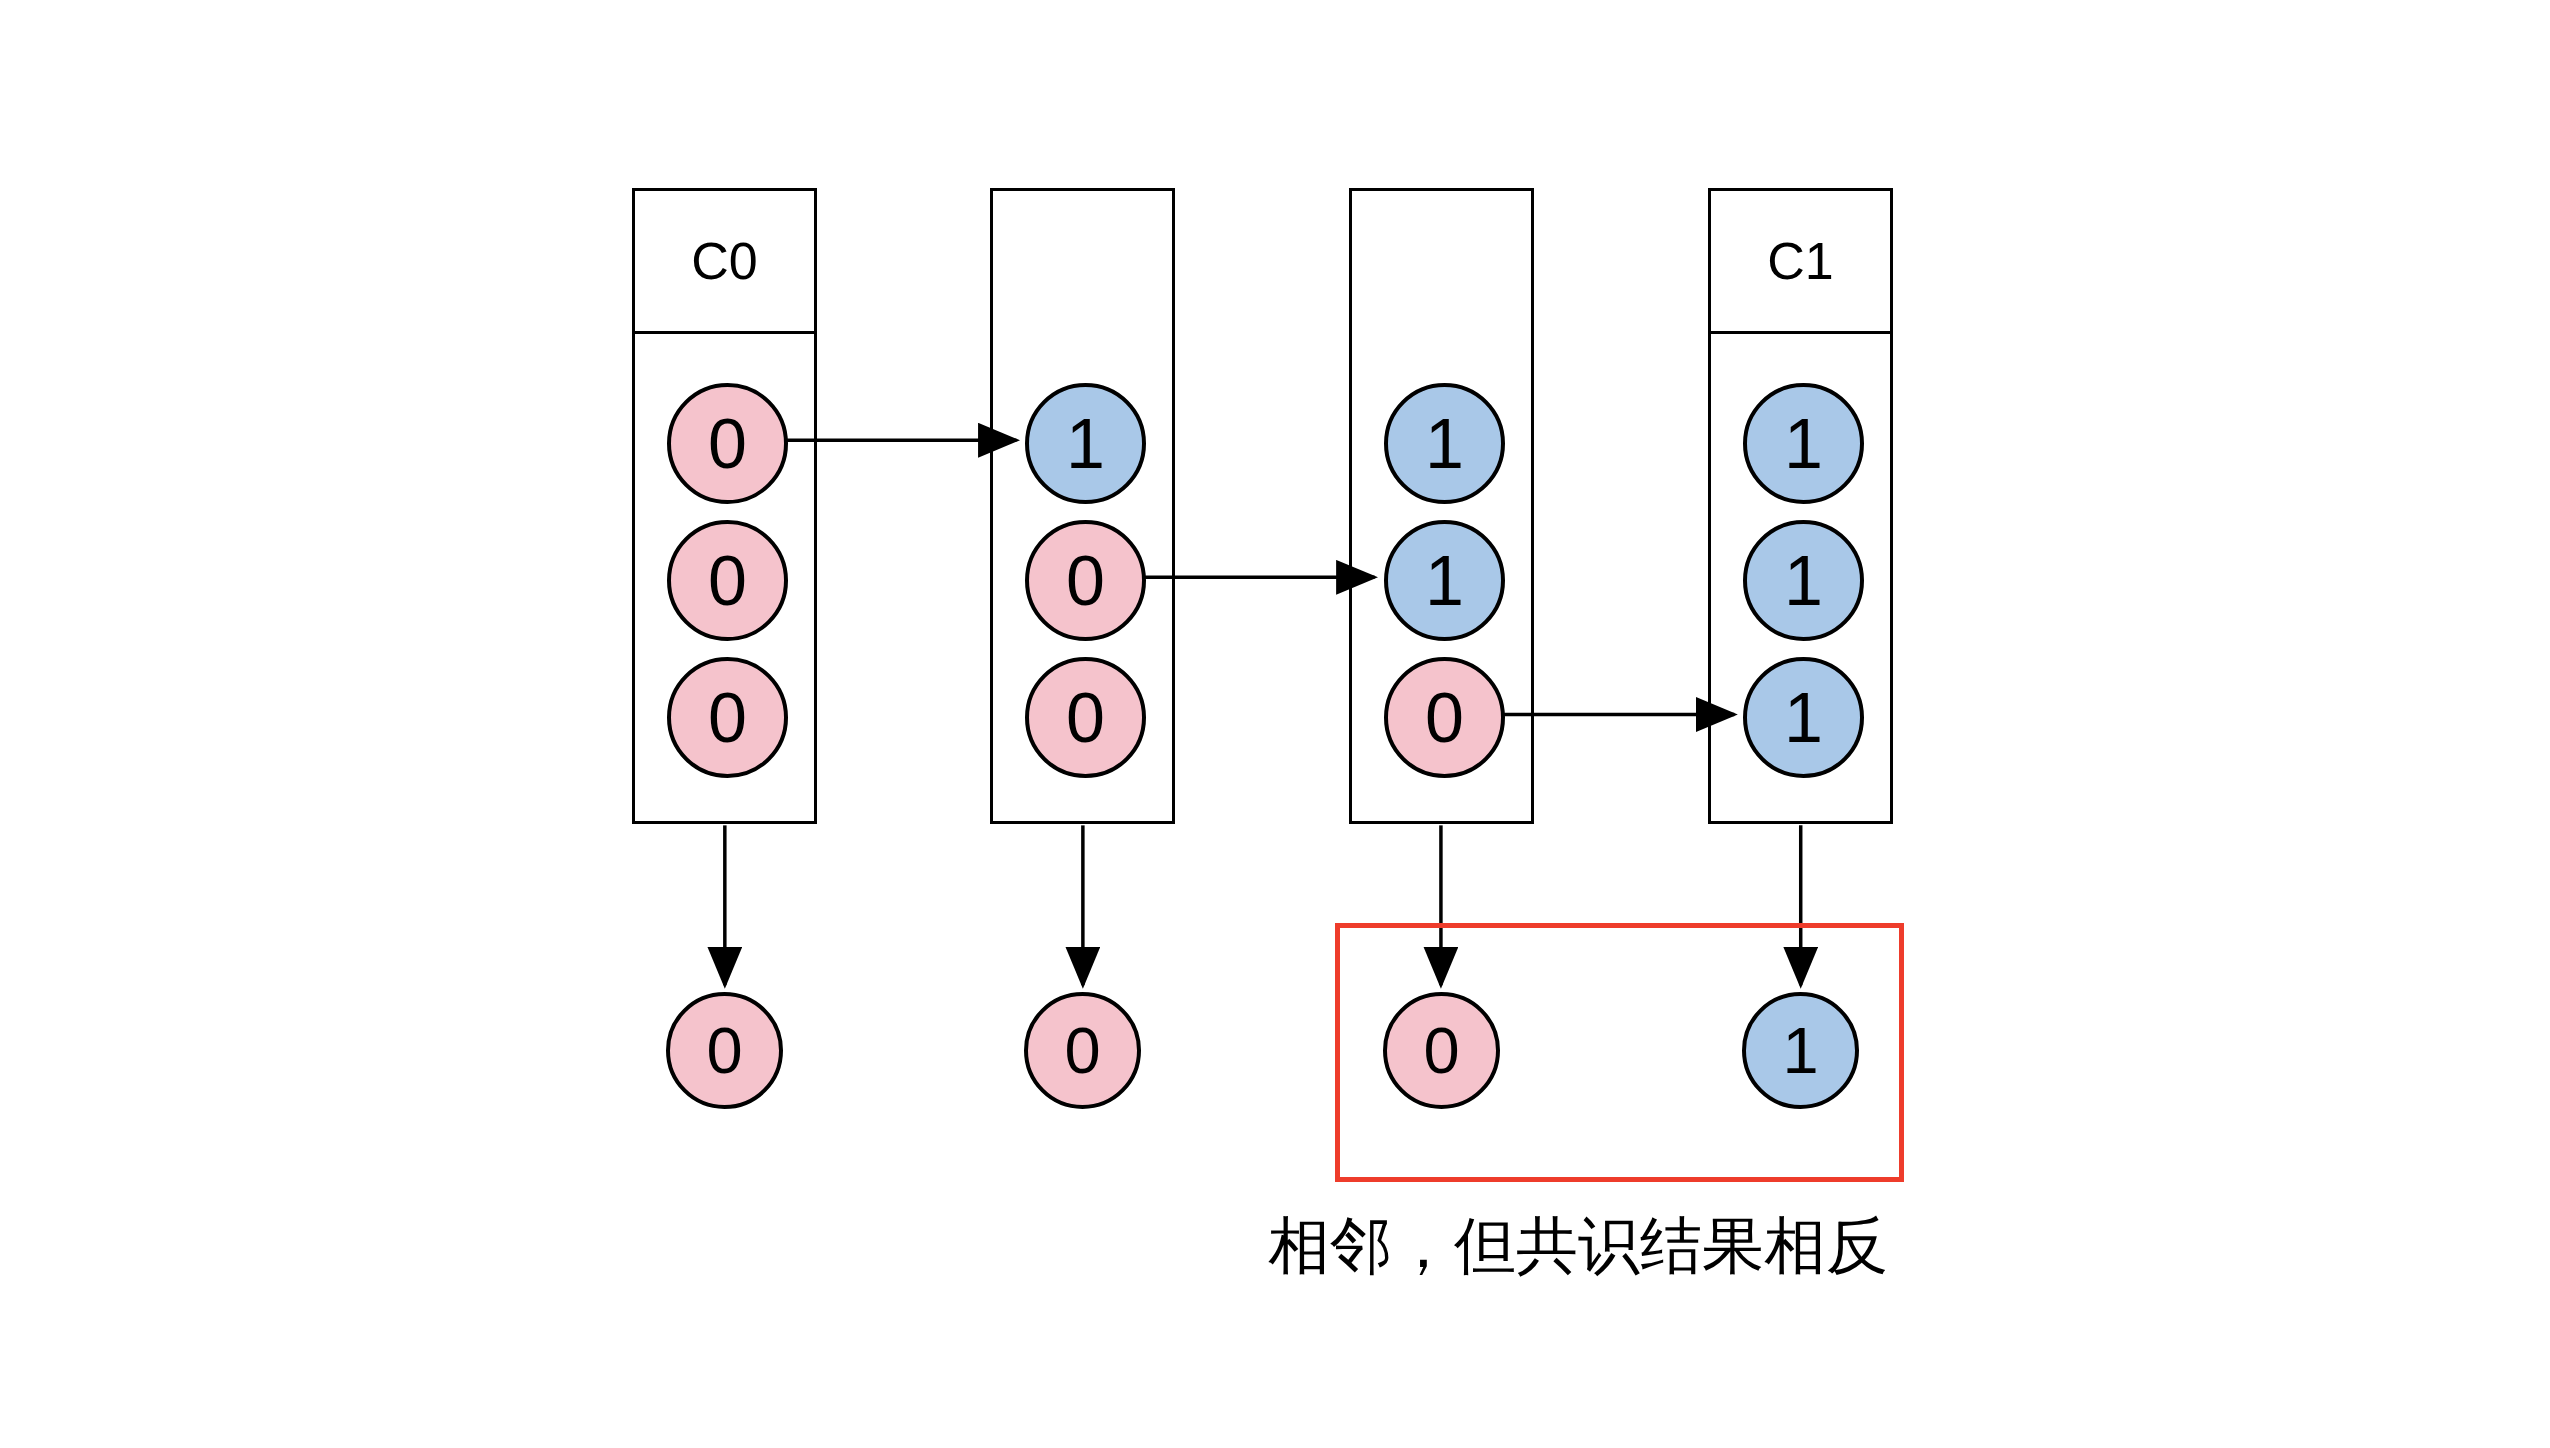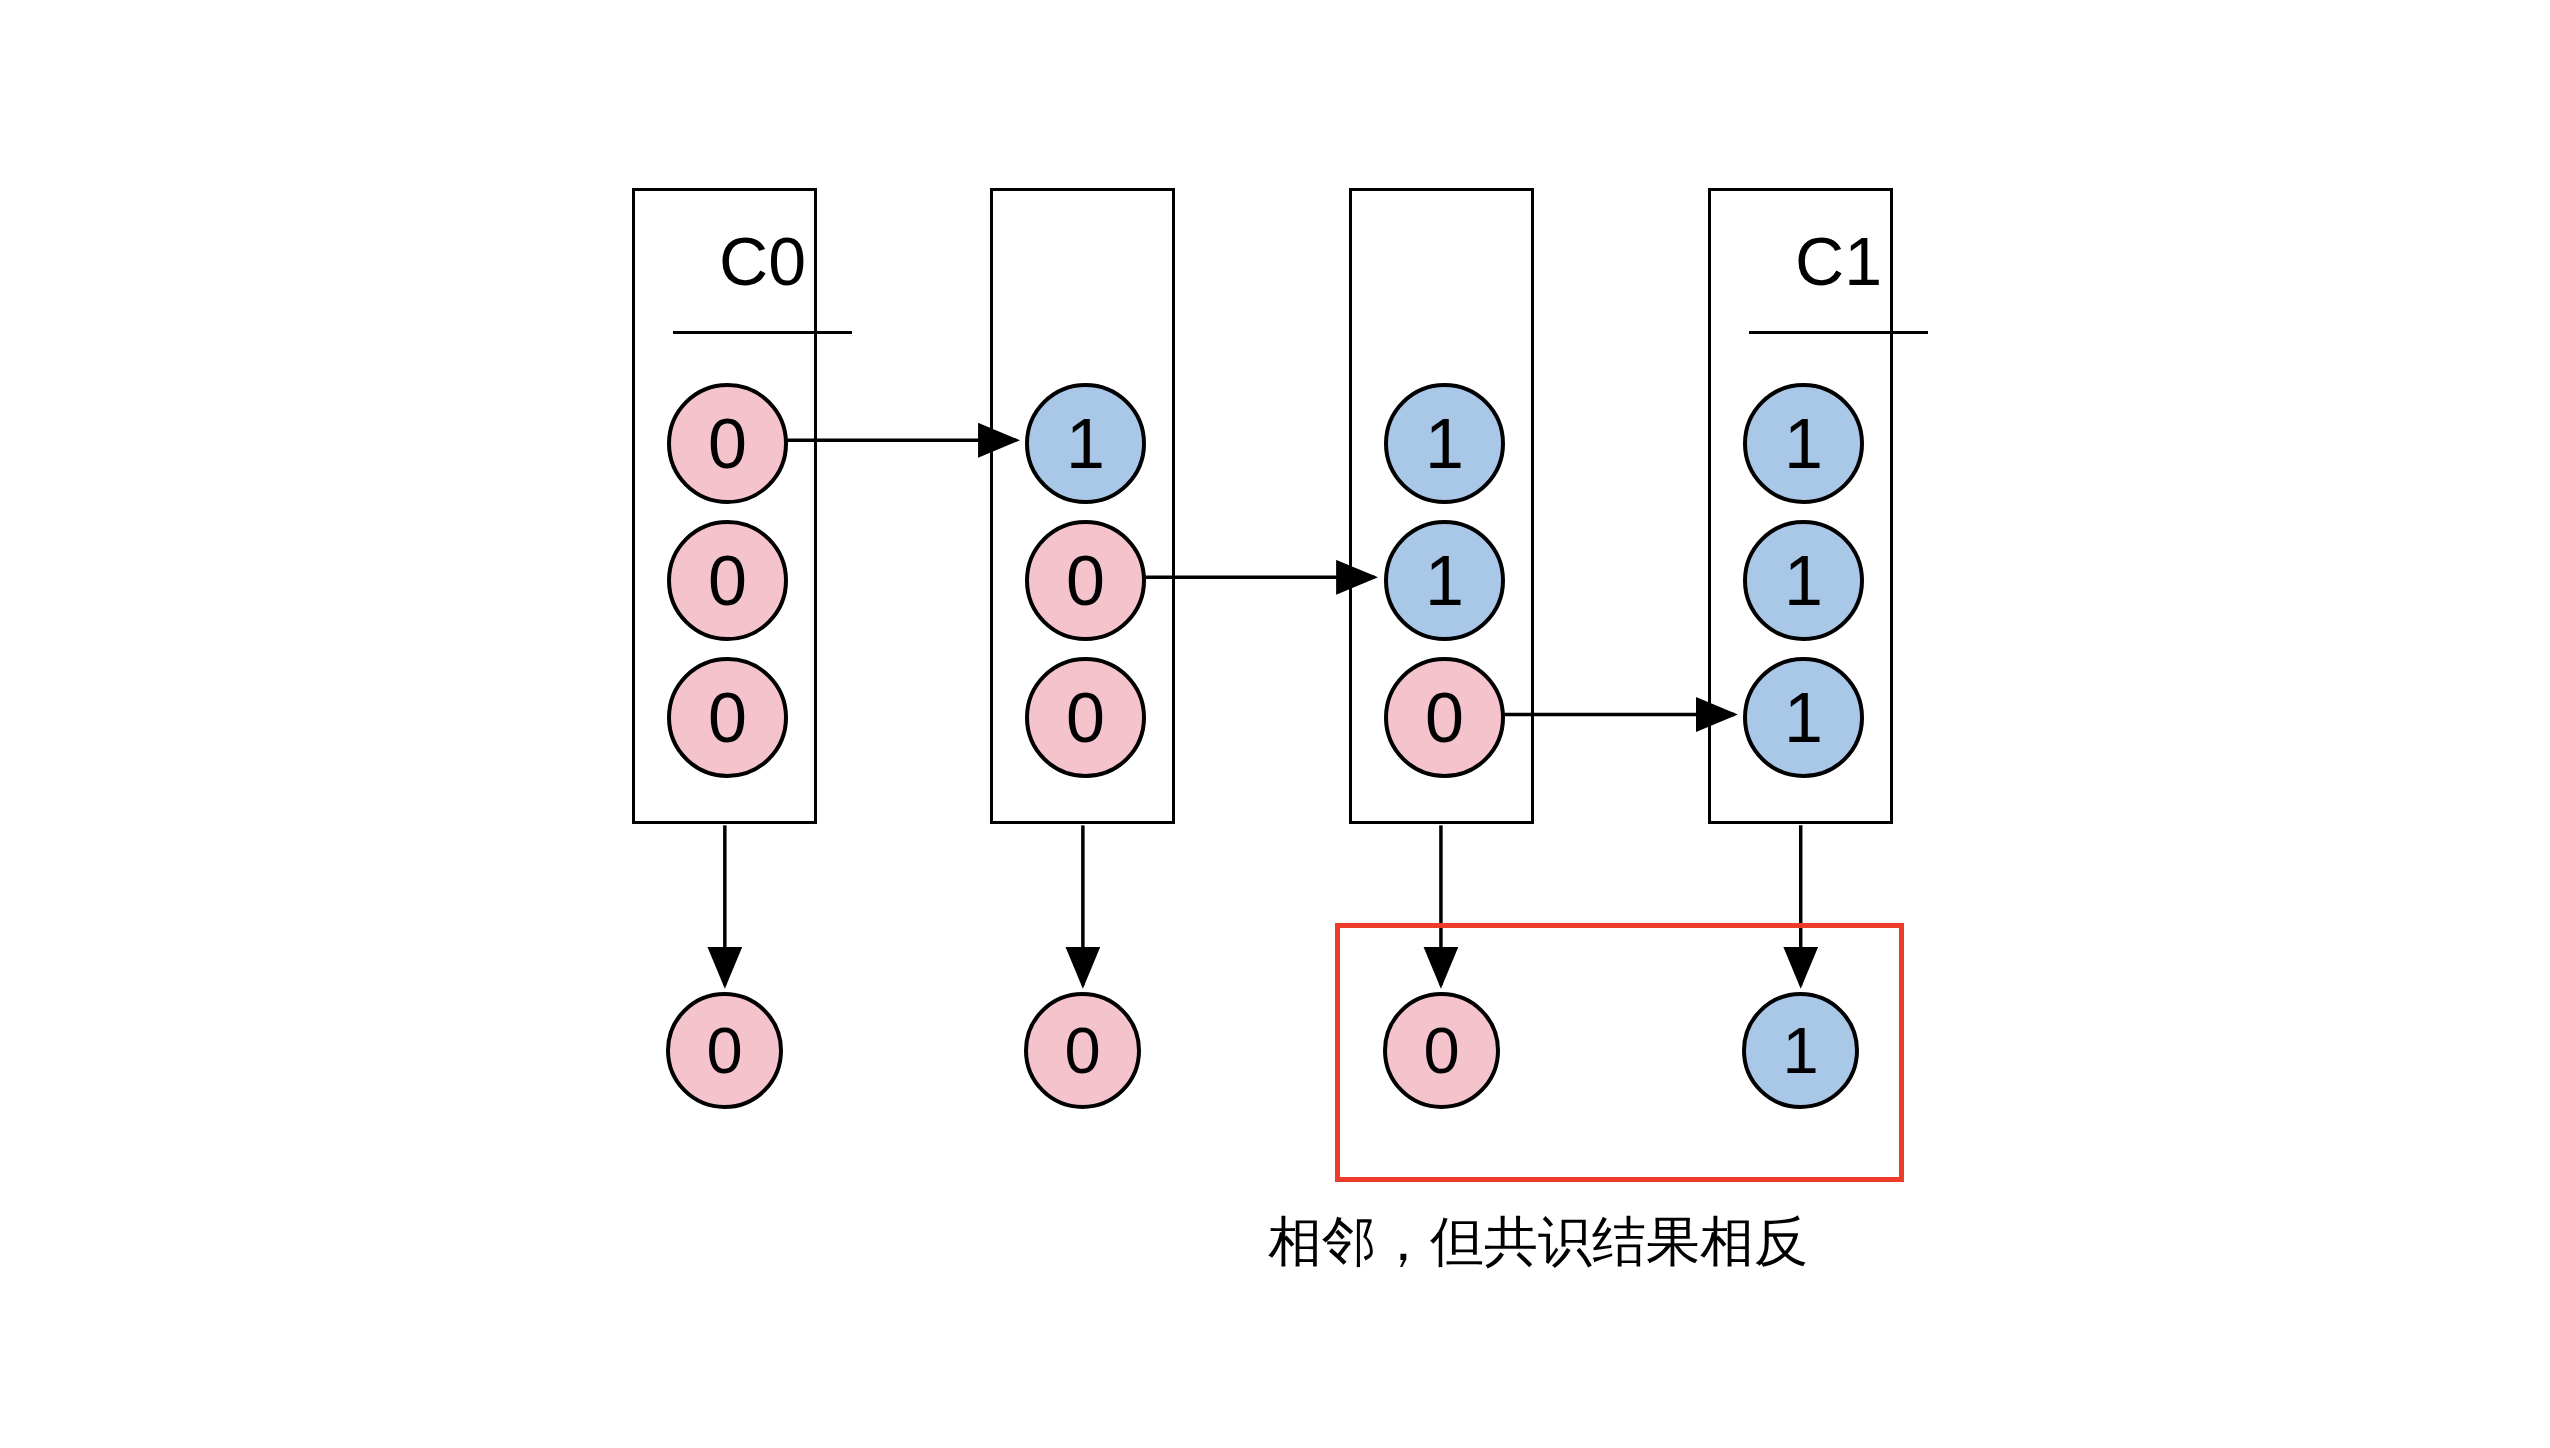--- a/index.html
+++ b/index.html
@@ -34,23 +34,22 @@
   .header {
     position: absolute;
     left: 0; top: 0;
     width: 100%;
     height: 143px;
     border-bottom: 3.5px solid #000;
     box-sizing: border-box;
     display: flex;
     align-items: center;
     justify-content: center;
-    font-size: 68px;
+    font-size: 52px;
     color: #000;
-    margin-left: 38px;
   }
   .circle {
     position: absolute;
     width: 121px;
     height: 121px;
     border: 4.4px solid #000;
     border-radius: 50%;
     box-sizing: border-box;
     display: flex;
     align-items: center;
@@ -77,21 +76,21 @@
     top: 923px;
     width: 569px;
     height: 259px;
     border: 5.2px solid #ee3c2b;
     box-sizing: border-box;
   }
   .caption {
     position: absolute;
     left: 1268px;
     top: 1212px;
-    font-size: 54px;
+    font-size: 62px;
     line-height: 1.1;
     color: #000;
     white-space: nowrap;
   }
 </style>
 </head>
 <body>
 
 <div class="canvas">
 

